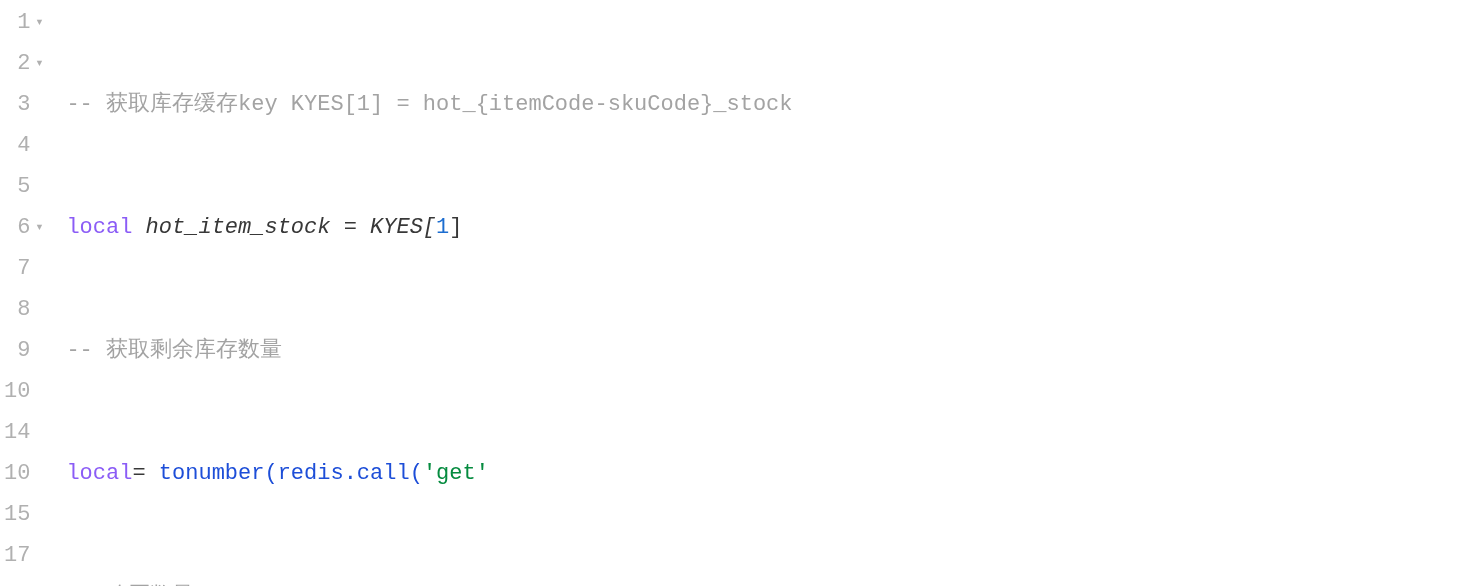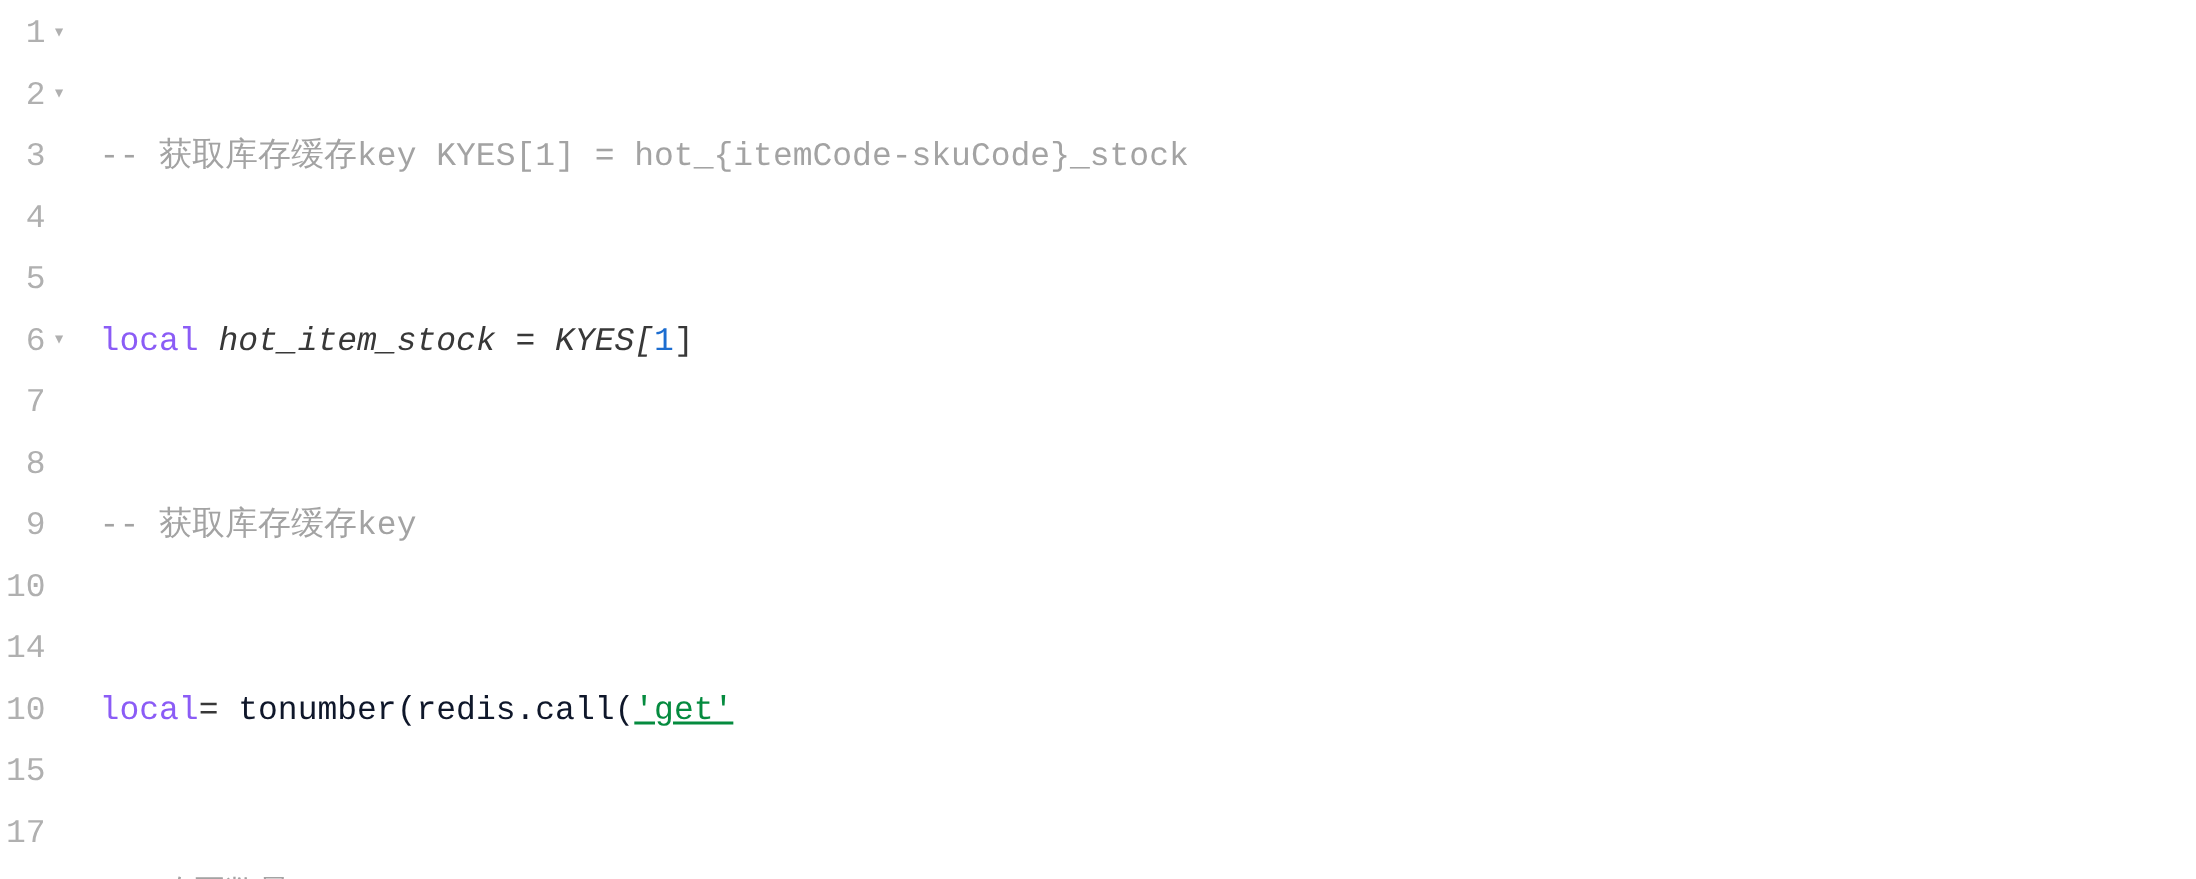--- a/index.html
+++ b/index.html
@@ -50,25 +50,24 @@
       color: #a3a3a3;
     }
     .tok-keyword {
       color: #8b5cf6;
     }
     .tok-ident {
       color: #383838;
       font-style: italic;
     }
     .tok-func {
-      color: #0f172a;
+      color: #1d4ed8;
     }
     .tok-string {
       color: #058b3f;
-      text-decoration: underline;
     }
     .tok-number {
       color: #1c6dd0;
     }
     .tok-op {
       color: #383838;
     }
     .tok-paren {
       color: #383838;
     }
@@ -131,21 +130,21 @@
     </div>
   <div class="line-num">
       <span>17</span>
       <span class="fold-marker"></span>
     </div>
 </div>
 
 <div class="code-area">
   <div class="code-line"><span class="tok-comment">-- 获取库存缓存key KYES[1] = hot_{itemCode-skuCode}_stock</span></div>
   <div class="code-line"><span class="tok-keyword">local</span><span class="tok-ident"> hot_item_stock </span><span class="tok-op">=</span><span class="tok-ident"> KYES[</span><span class="tok-number">1</span><span class="tok-paren">]</span></div>
-  <div class="code-line"><span class="tok-comment">-- 获取库存缓存key</span></div>
+  <div class="code-line"><span class="tok-comment">-- 获取剩余库存数量</span></div>
   <div class="code-line"><span class="tok-keyword">local</span><span class="tok-op">=</span><span class="tok-func"> tonumber(redis.call(</span><span class="tok-string">'get'</span></div>
   <div class="code-line"><span class="tok-comment">-- 购买数量</span></div>
   
   
   
   
   
   
   
   

